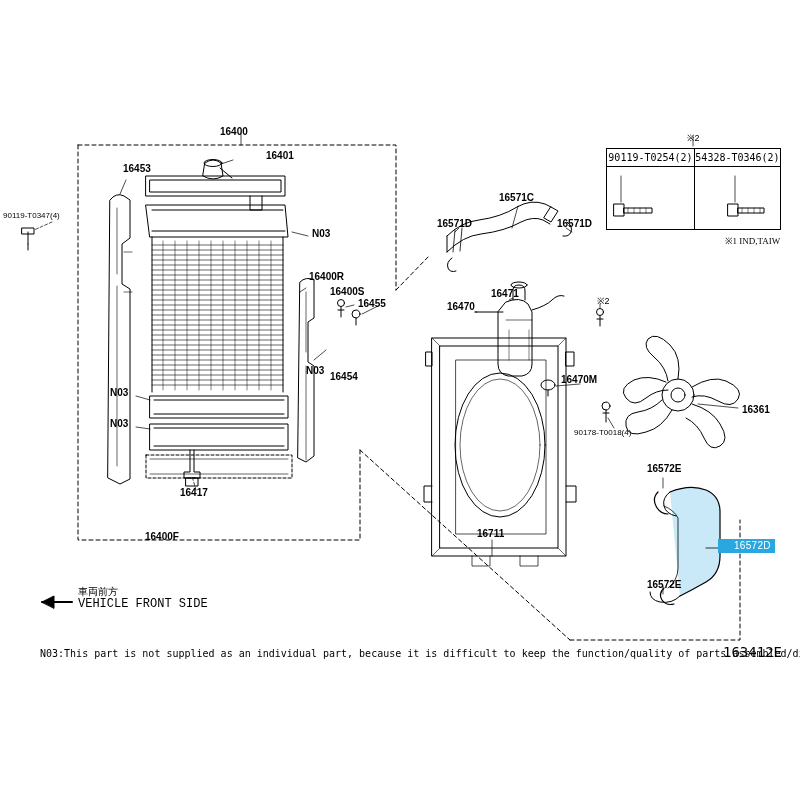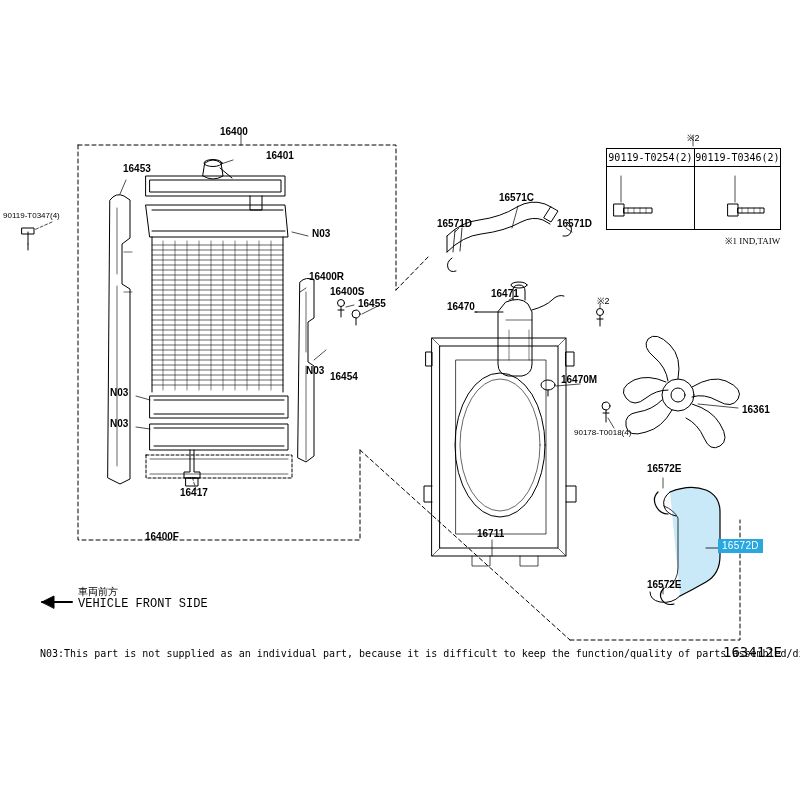--- a/index.html
+++ b/index.html
@@ -44,21 +44,21 @@
     top: 644px;
     font-size: 14px;
     font-family: "DejaVu Sans Mono", monospace;
     color: #000;
   }
   .highlight-label {
     position: absolute;
     background: #29a7e1;
     color: #ffffff;
     font-size: 10px;
-    padding: 1px 4px 2px 4px;
+    padding: 1px 4px 2px 16px;
     font-family: "Liberation Sans", sans-serif;
     letter-spacing: 0.3px;
   }
   svg { position: absolute; left: 0; top: 0; }
   .frontside {
     position: absolute;
     left: 78px;
     top: 585px;
     font-size: 10px;
     line-height: 13px;
@@ -296,21 +296,21 @@
   <div class="lbl b" style="left:647px; top:579px;">16572E</div>
   <div class="lbl b" style="left:477px; top:528px;">16711</div>
 
   <div class="highlight-label" style="left:718px; top:539px;">16572D</div>
 
   <div class="lbl sm" style="left:687px; top:131px;">※2</div>
   <div class="boxtbl">
     <div class="vdiv"></div>
     <div class="hdiv"></div>
     <div class="cellh" style="left:0;">90119-T0254(2)</div>
-    <div class="cellh" style="left:87px;">90119-T0346(2)</div>
+    <div class="cellh" style="left:87px;">54328-T0346(2)</div>
   </div>
   <div class="lbl sm mono" style="left:725px; top:234px;">※1 IND,TAIW</div>
 
   <div class="frontside">
     <div class="jp">車両前方</div>
     <div class="en">VEHICLE FRONT SIDE</div>
   </div>
 
   <div class="note">N03:This part is not supplied as an individual part, because it is difficult to keep the function/quality of parts assembled/disassembled</div>
   <div class="sheetno">163412E</div>

